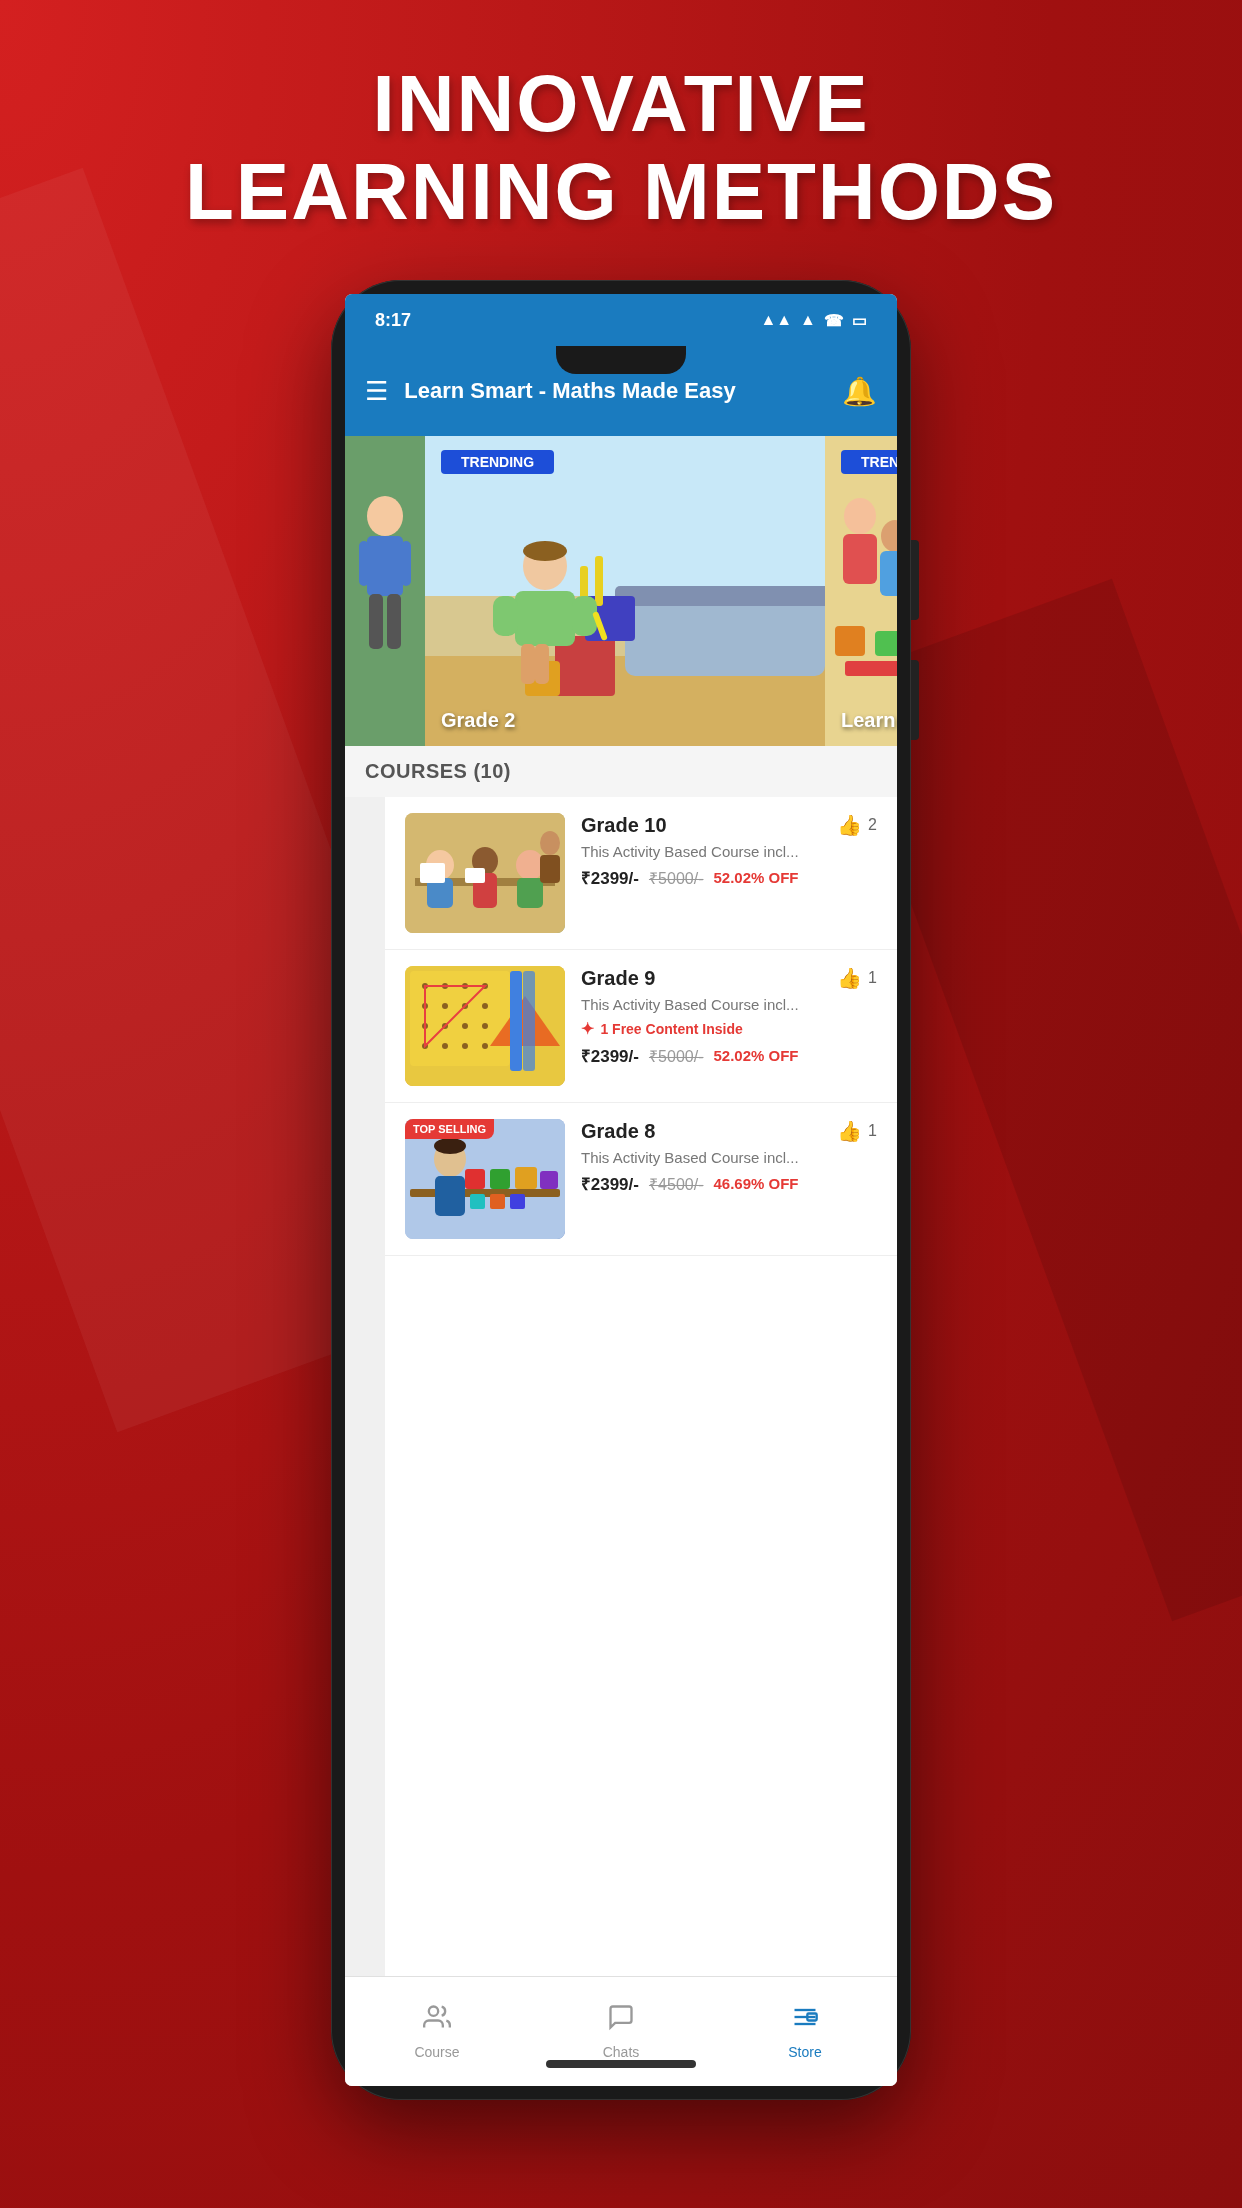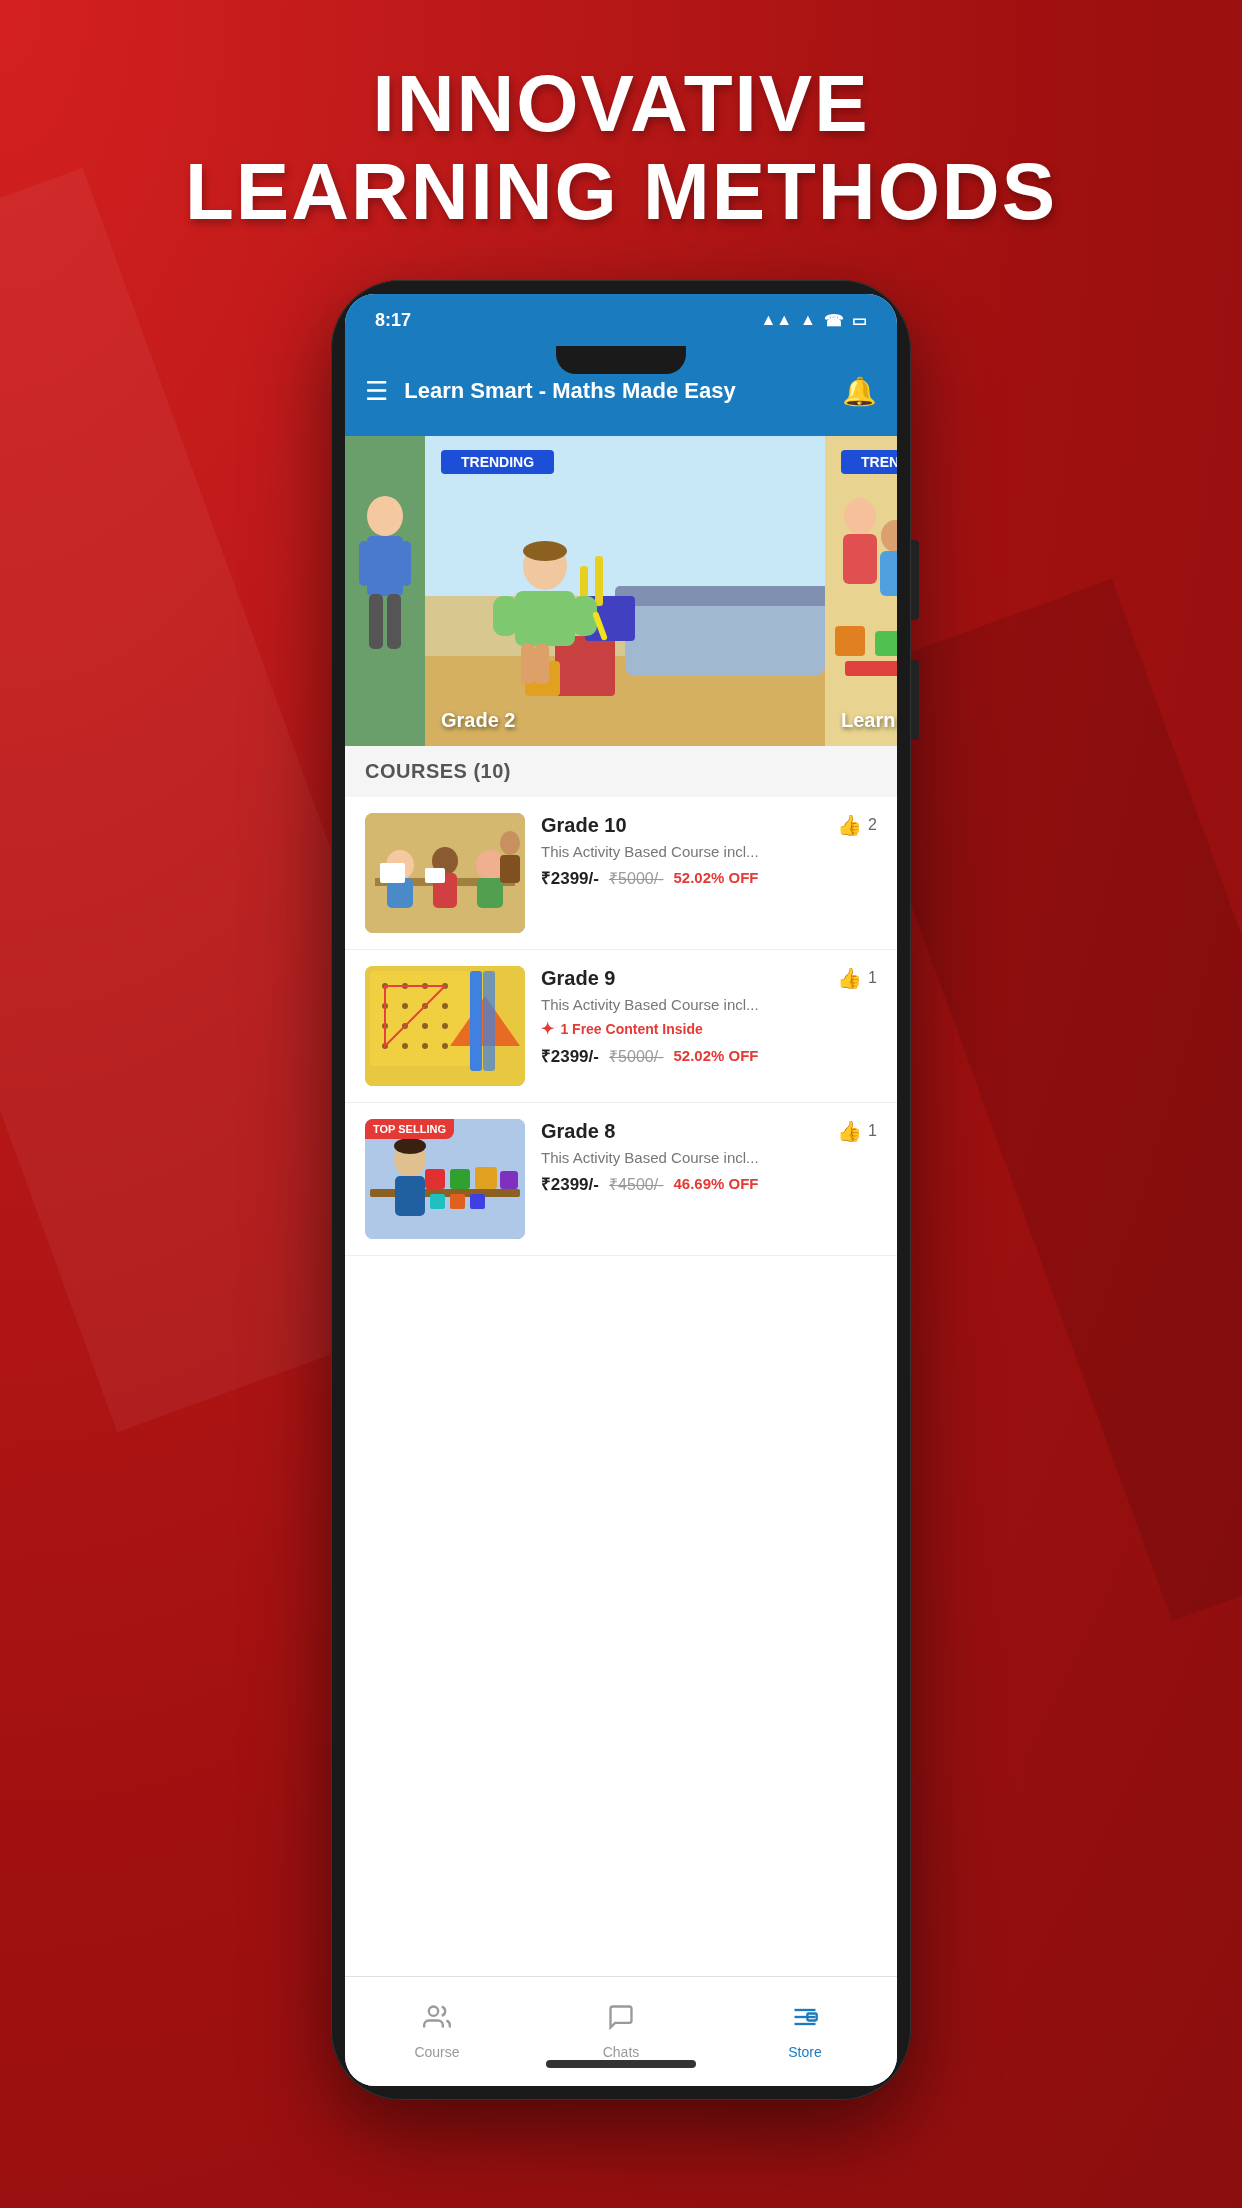--- a/index.html
+++ b/index.html
@@ -92,21 +92,21 @@
       width: 8px;
       height: 80px;
       background: #222;
       border-radius: 0 4px 4px 0;
     }
 
     .phone-inner {
       width: 100%;
       height: 100%;
       background: #f0f0f0;
-      border-radius: 30px;
+      border-radius: 7px;
       overflow: hidden;
       position: relative;
     }
 
     
     .status-bar {
       background: #1a7bbf;
       height: 52px;
       display: flex;
       align-items: center;
@@ -233,20 +233,21 @@
       font-weight: 600;
       color: #555;
       letter-spacing: 0.5px;
     }
 
     
     .course-list {
       background: white;
       flex: 1;
       overflow-y: auto;
+      margin-left: 40px;
     }
 
     .course-item {
       display: flex;
       padding: 16px 20px;
       border-bottom: 1px solid #eee;
       gap: 16px;
       align-items: flex-start;
       background: white;
       position: relative;

